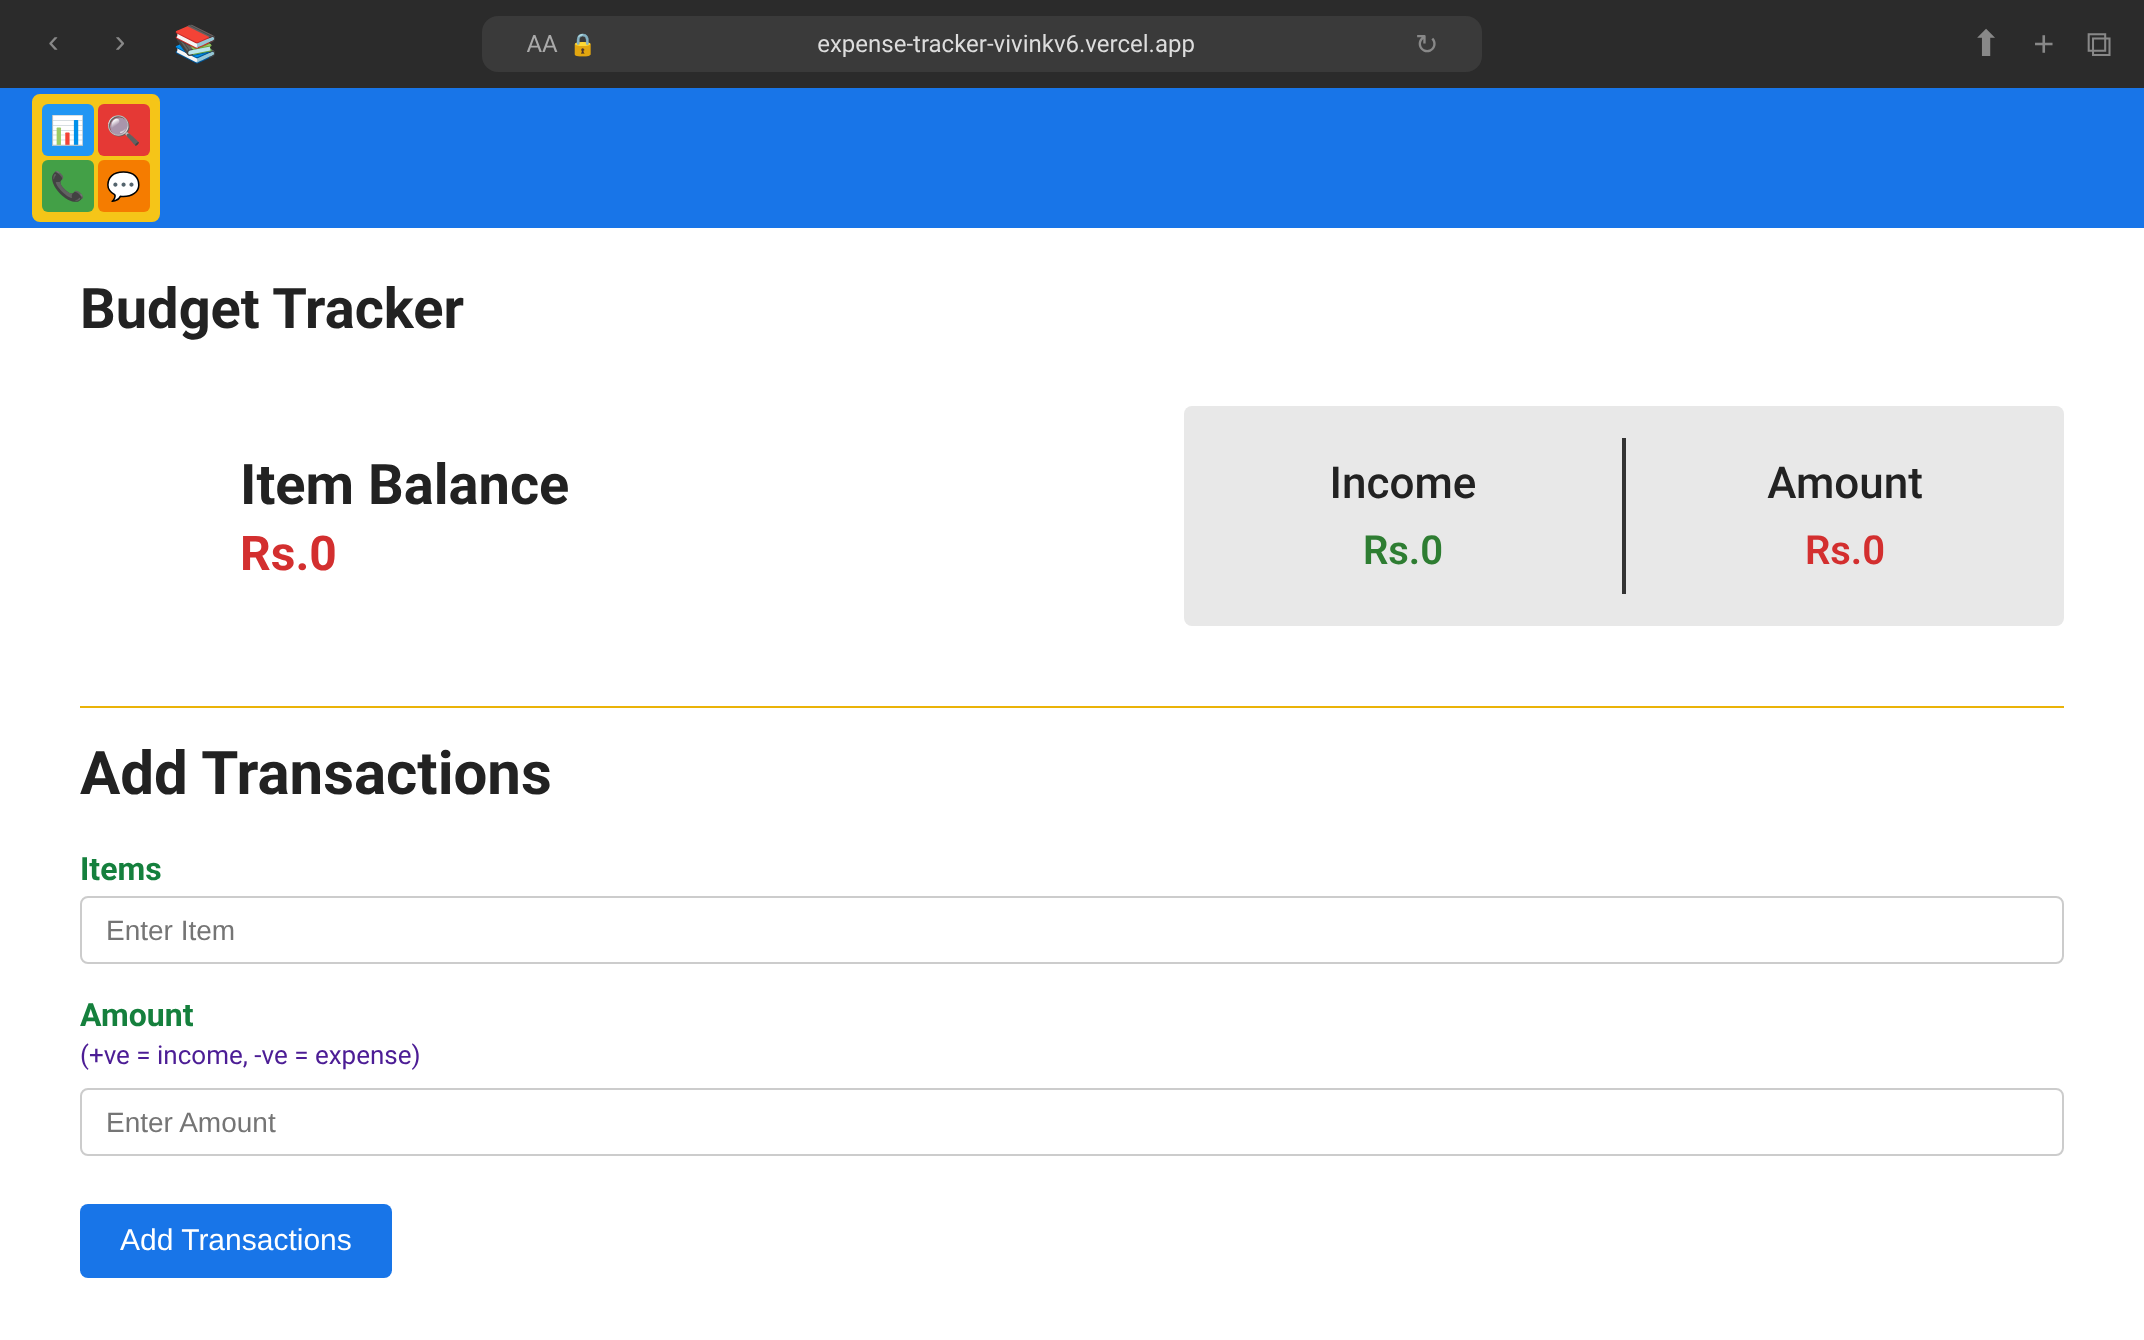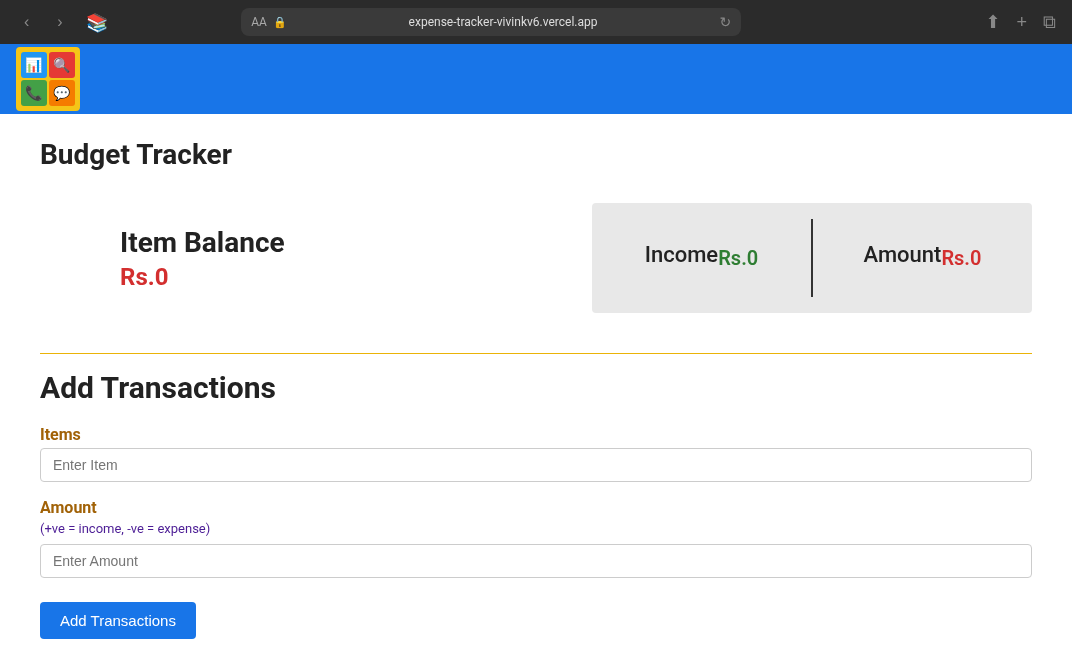--- a/index.html
+++ b/index.html
@@ -40,21 +40,21 @@
       margin: 0 4px;
     }
 
     .browser-address-bar {
       flex: 1;
       background: #3a3a3a;
       border-radius: 8px;
       height: 28px;
       display: flex;
       align-items: center;
-      padding: 0 10px;
+      padding: 0 22px;
       gap: 6px;
       max-width: 500px;
       margin: 0 auto;
     }
 
     .browser-aa {
       color: #aaa;
       font-size: 12px;
     }
 
@@ -173,21 +173,21 @@
       border-radius: 4px;
       display: flex;
       align-items: stretch;
       min-width: 440px;
       min-height: 110px;
     }
 
     .income-box, .expense-box {
       flex: 1;
       display: flex;
-      flex-direction: row;
+      flex-direction: column;
       align-items: center;
       justify-content: center;
       padding: 20px;
     }
 
     .divider-vertical {
       width: 2px;
       background: #333;
       margin: 16px 0;
     }
@@ -224,21 +224,21 @@
       margin-bottom: 20px;
     }
 
     .form-group {
       margin-bottom: 16px;
     }
 
     .form-label {
       font-size: 16px;
       font-weight: 700;
-      color: #a16207;
+      color: #15803d;
       display: block;
       margin-bottom: 4px;
     }
 
     .form-hint {
       font-size: 13px;
       color: #4c1d95;
       margin-bottom: 8px;
     }
 

